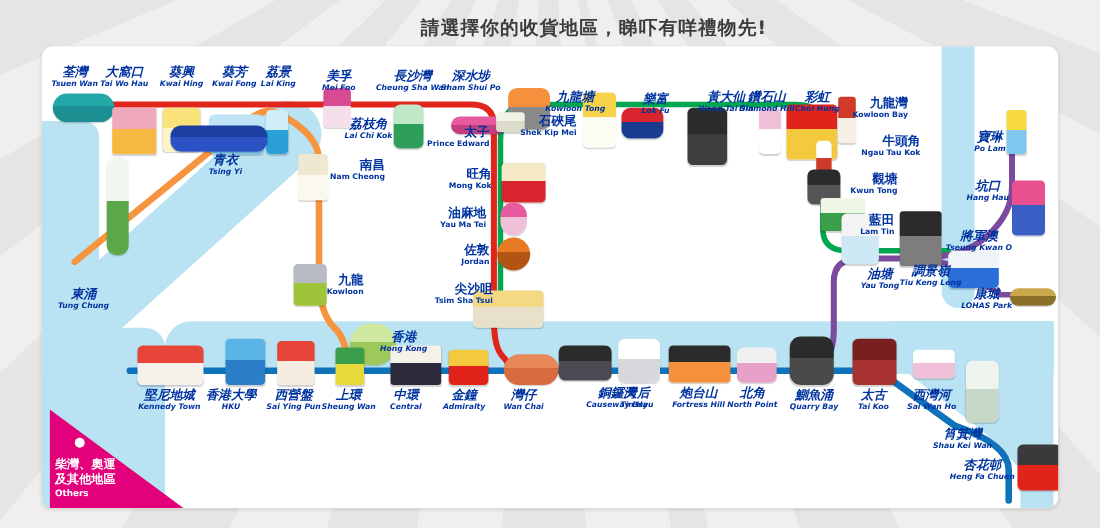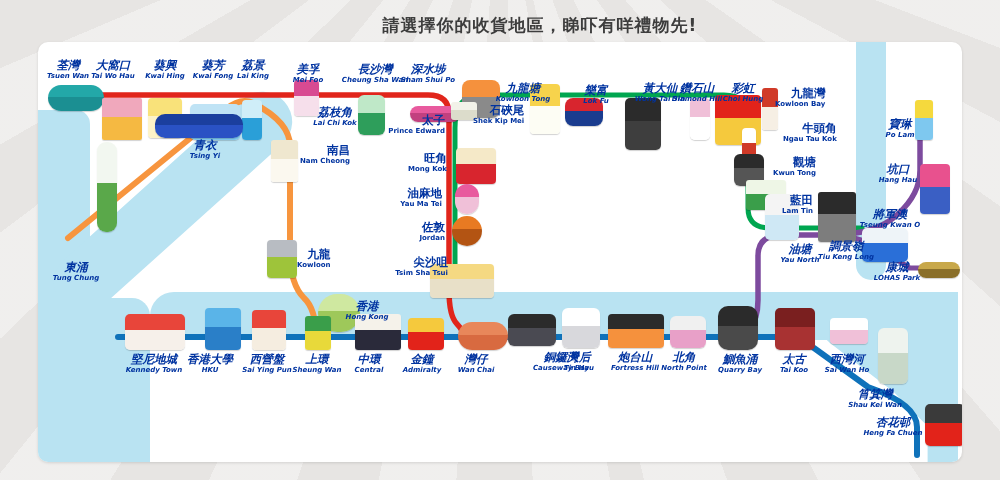--- a/index.html
+++ b/index.html
@@ -59,20 +59,26 @@
 
   <svg class="lines" width="924" height="420" viewBox="0 0 924 420">
       <path d="M 30,196 L 188,67 Q 203,55 215,61 Q 252,80 252,104 V 210 Q 252,242 266,256 Q 278,267 278,295" stroke="#f7953e" stroke-width="6" fill="none" stroke-linecap="round"></path>
       <path d="M 16,53 H 390 Q 411,53 411,72 V 248 Q 411,274 419,282 Q 426,289 426,297" stroke="#e1251b" stroke-width="5.5" fill="none" stroke-linecap="round"></path>
       <path d="M 417,242 V 86 Q 417,53 442,53 H 686 Q 710,53 710,76 V 166 Q 710,186 732,186 H 824" stroke="#00a650" stroke-width="5" fill="none" stroke-linecap="round"></path>
       <path d="M 684,297 Q 720,297 720,258 V 214 Q 720,193 744,193 H 792 Q 838,193 860,172 Q 882,152 882,128 V 86" stroke="#7d4b9e" stroke-width="5.5" fill="none" stroke-linecap="round"></path>
       <path d="M 800,193 Q 832,197 850,212 L 872,226 H 890" stroke="#7d4b9e" stroke-width="5" fill="none" stroke-linecap="round"></path>
       <path d="M 80,295 H 736 Q 760,295 776,306 L 830,345 Q 879,362 879,385 V 413" stroke="#0f72ba" stroke-width="6" fill="none" stroke-linecap="round"></path>
     </svg>
 
+  <div class="others">
+    <div class="dot"></div>
+    <div class="t1">柴灣、奧運</div>
+    <div class="t2">及其他地區</div>
+    <div class="t3">Others</div>
+  </div>
 <div class="gift" style="left: 10px; top: 43px; width: 56px; height: 26px; border-radius: 13px; background: linear-gradient(rgb(35, 168, 168) 45%, rgb(27, 143, 146) 45%);"></div>
     <div class="station c" style="left: 30px; top: 17px;">
       <div class="zh">荃灣</div>
       <div class="en">Tsuen Wan</div>
     </div>
     <div class="gift" style="left: 64px; top: 56px; width: 40px; height: 42px; border-radius: 2px; background: linear-gradient(rgb(240, 168, 188) 45%, rgb(245, 185, 66) 45%);"></div>
     <div class="station c" style="left: 75px; top: 17px;">
       <div class="zh">大窩口</div>
       <div class="en">Tai Wo Hau</div>
     </div>
@@ -186,21 +192,21 @@
       <div class="en">Kwun Tong</div>
     </div>
     <div class="gift" style="left: 708px; top: 138px; width: 40px; height: 30px; border-radius: 3px; background: linear-gradient(rgb(238, 246, 230) 45%, rgb(58, 158, 74) 45%);"></div>
     <div class="station l" style="left: 744px; top: 152px;">
       <div class="zh">藍田</div>
       <div class="en">Lam Tin</div>
     </div>
     <div class="gift" style="left: 727px; top: 152px; width: 34px; height: 46px; border-radius: 5px; background: linear-gradient(rgb(244, 244, 244) 45%, rgb(207, 232, 245) 45%);"></div>
     <div class="station c" style="left: 762px; top: 201px; text-align: center;">
       <div class="zh">油塘</div>
-      <div class="en">Yau North</div>
+      <div class="en">Yau Tong</div>
     </div>
     <div class="gift" style="left: 780px; top: 150px; width: 38px; height: 50px; border-radius: 3px; background: linear-gradient(rgb(43, 43, 43) 45%, rgb(125, 125, 125) 45%);"></div>
     <div class="station c" style="left: 808px; top: 198px;">
       <div class="zh">調景嶺</div>
       <div class="en">Tiu Keng Leng</div>
     </div>
     <div class="gift" style="left: 824px; top: 186px; width: 46px; height: 34px; border-radius: 5px; background: linear-gradient(rgb(238, 244, 248) 45%, rgb(42, 111, 216) 45%);"></div>
     <div class="station c" style="left: 852px; top: 166px;">
       <div class="zh">將軍澳</div>
       <div class="en">Tseung Kwan O</div>

